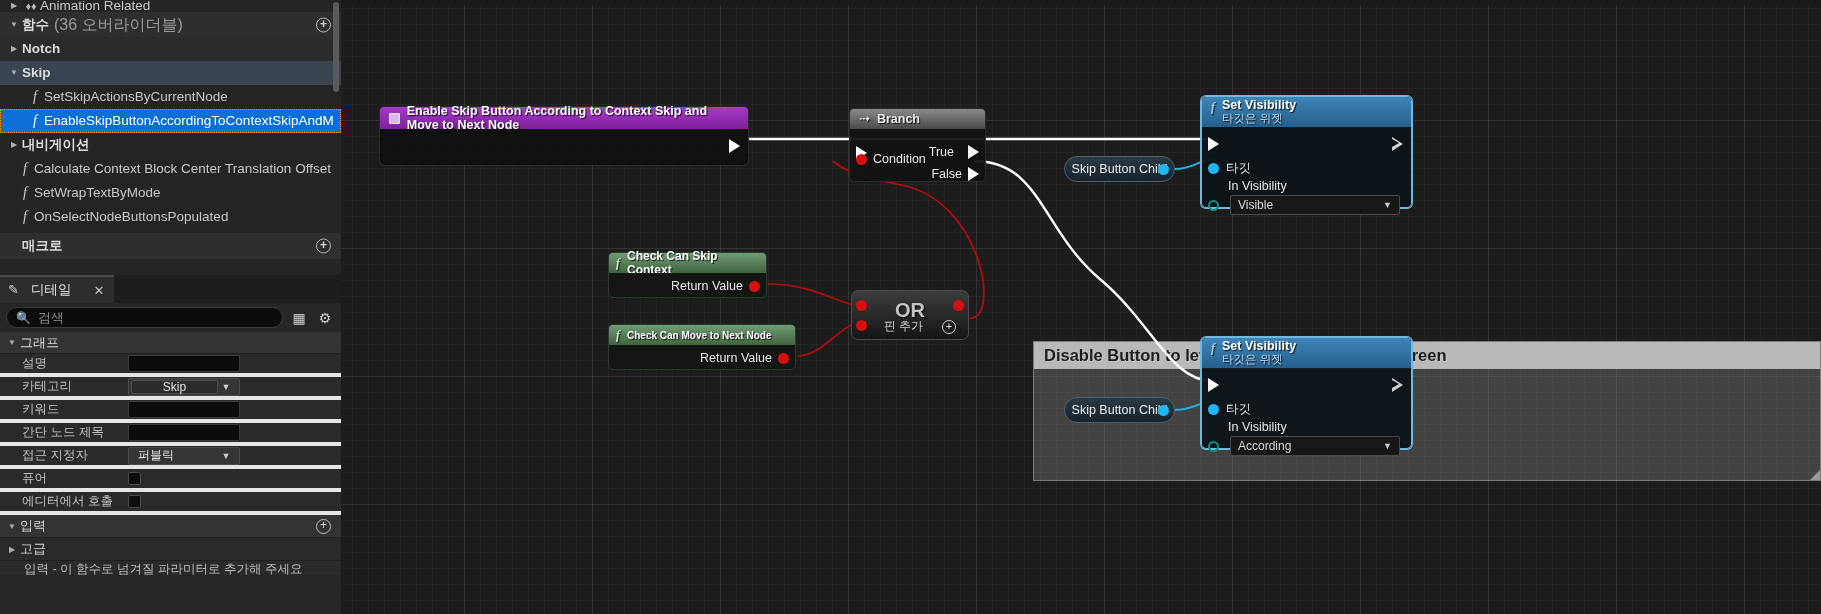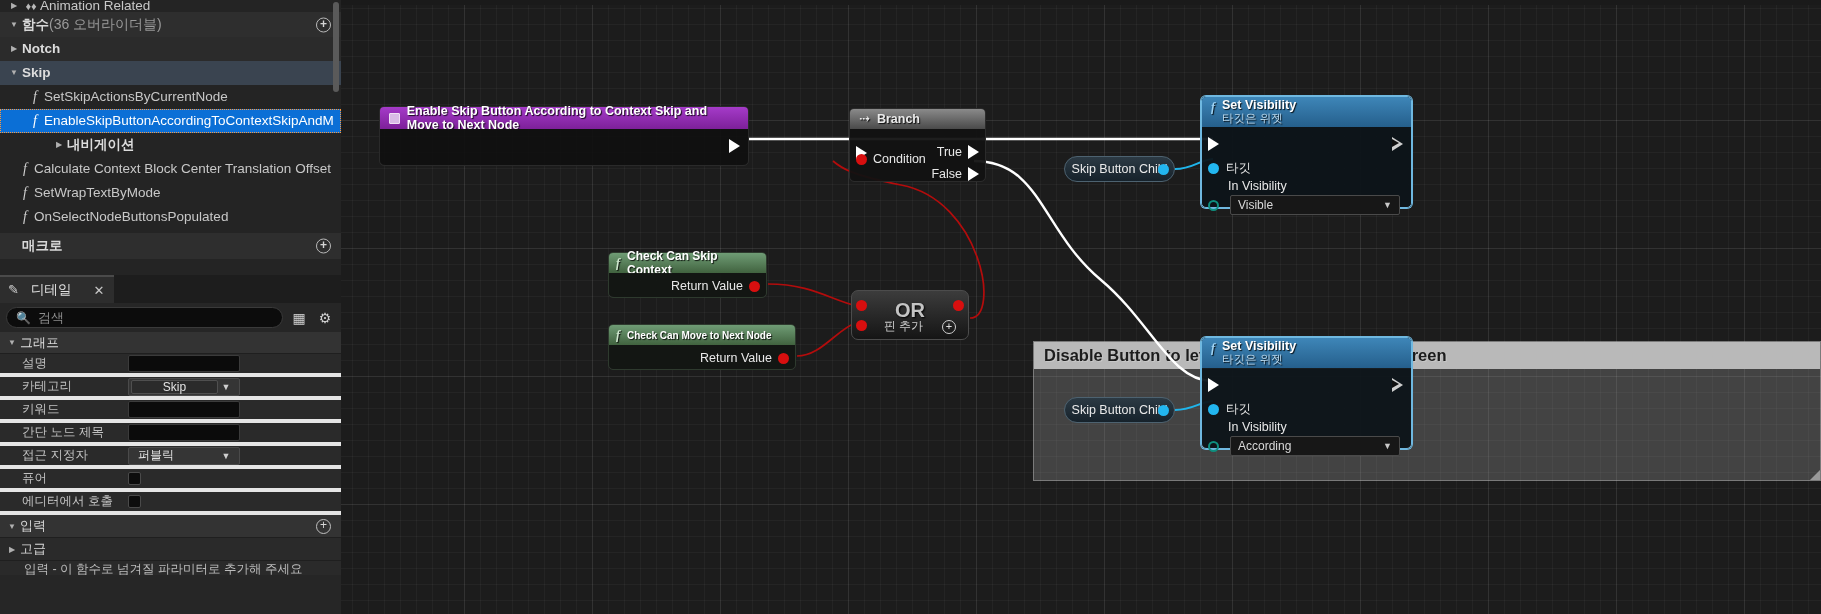--- a/index.html
+++ b/index.html
@@ -49,21 +49,21 @@
   }
   .tri.down::before { content: "\25BC"; }
   .tri.right::before { content: "\25B6"; }
   .tri.none::before { content: ""; }
   .fsym {
     flex: 0 0 18px; text-align: center;
     font-family: "Liberation Serif", "DejaVu Serif", serif;
     font-style: italic; font-size: 14px; color: #cfcfcf;
   }
   .tree-label { overflow: hidden; text-overflow: clip; white-space: nowrap; }
-  .tree-sub { color: #9a9a9a; font-weight: normal; font-size: 14px; }
+  .tree-sub { color: #9a9a9a; font-weight: normal; margin-left: 5px; font-size: 16px; }
   .plus-btn {
     position: absolute; right: 10px; top: 50%; transform: translateY(-50%);
     width: 15px; height: 15px; border-radius: 50%;
     border: 1.4px solid #b9b9b9; color: #d6d6d6;
     font-size: 12px; line-height: 12px; text-align: center;
   }
   .plus-btn::before { content: "+"; position: relative; top: -1px; }
   .anim-icon {
     flex: 0 0 18px; text-align: center; color: #b9b9b9; font-size: 11px;
   }
@@ -296,21 +296,21 @@
       <div class="tree-row indent2">
         <span class="fsym">f</span>
         <span class="tree-label">SetSkipActionsByCurrentNode</span>
       </div>
 
       <div class="tree-row selected indent2">
         <span class="fsym" style="color:#fff;">f</span>
         <span class="tree-label">EnableSkipButtonAccordingToContextSkipAndM</span>
       </div>
 
-      <div class="tree-row catrow indent1" style="background:#242424;margin-left:45px;">
+      <div class="tree-row catrow indent1" style="background:#242424;">
         <span class="tri right"></span>
         <span class="tree-label">내비게이션</span>
       </div>
 
       <div class="tree-row indent3">
         <span class="fsym">f</span>
         <span class="tree-label">Calculate Context Block Center Translation Offset</span>
       </div>
 
       <div class="tree-row indent3">
@@ -468,21 +468,21 @@
       <div class="node-hdr" style="height:20px; background:linear-gradient(to bottom,#8a8a8a,#4a4a4a); color:#e9e9e9;">
         <span class="hicon" style="font-style:normal;font-size:13px;">⤏</span>
         <span>Branch</span>
       </div>
       <div class="node-body" style="height:52px; background:#121212f2;">
         <div style="position:absolute; left:6px; top:17px;" class="exec-pin"></div>
         <div style="position:absolute; left:6px; top:23px; display:flex; align-items:center; gap:6px;">
           <span class="dot-pin dot-red"></span>
           <span class="pin-label">Condition</span>
         </div>
-        <div style="position:absolute; right:6px; top:16px; display:flex; align-items:center; gap:6px;">
+        <div style="position:absolute; right:6px; top:16px; display:flex; align-items:center; gap:14px;">
           <span class="pin-label">True</span>
           <span class="exec-pin"></span>
         </div>
         <div style="position:absolute; right:6px; top:38px; display:flex; align-items:center; gap:6px;">
           <span class="pin-label">False</span>
           <span class="exec-pin"></span>
         </div>
       </div>
     </div>
 

